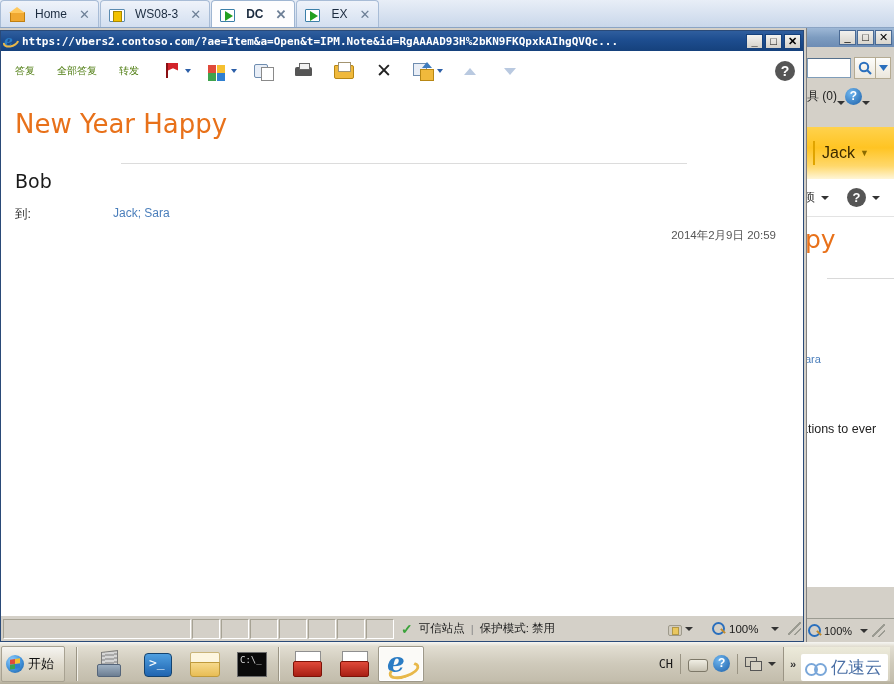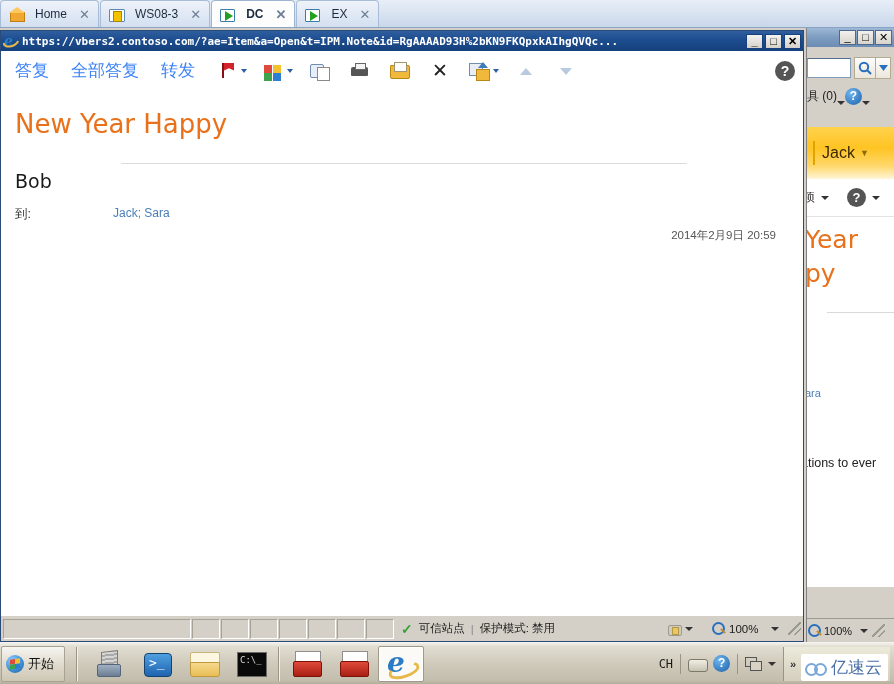--- a/index.html
+++ b/index.html
@@ -180,21 +180,21 @@
     position: absolute; left: 0; top: 20px; right: 0; bottom: 26px;
     background: #fff; overflow: hidden;
   }
   
   .owa-toolbar {
     height: 40px; display: flex; align-items: center;
     padding: 0 8px 0 14px; gap: 0px; background: #fff;
     border-bottom: 1px solid #fff;
   }
   .owa-link {
-    color: #3b82f6; font-size: 17px; margin-right: 22px;
+    color: #4d7c0f; font-size: 10px; margin-right: 22px;
     font-family: "DejaVu Sans", sans-serif; white-space: nowrap; cursor: default;
   }
   .tb-ico { width: 22px; height: 22px; position: relative; margin-right: 2px; flex: 0 0 22px; }
   .tb-caret {
     width: 0; height: 0; margin-right: 16px;
     border-left: 3.5px solid transparent; border-right: 3.5px solid transparent;
     border-top: 4px solid #2c5fa8;
   }
 
   
@@ -563,21 +563,20 @@
       <span class="uname">Jack</span>
       <span class="caret">▼</span>
     </div>
     <div class="bg-subbar">
       <span style="margin-left:-4px">项</span>
       <span class="caret-sm"></span>
       <span class="ico-help" style="width:19px;height:19px;border-radius:50%;background:#555;color:#fff;font-size:13px;font-weight:bold;text-align:center;line-height:19px;margin-left:12px;">?</span>
       <span class="caret-sm"></span>
     </div>
     <div class="bg-body">
-      <div class="bg-subj">Year</div>
       <div class="bg-subj">py</div>
       <div class="bg-rule"></div>
       <div class="bg-to">ara</div>
       <div class="bg-msg">ations to ever</div>
     </div>
     <div class="bg-statusbar">
       <span class="zoom-plus" style="margin-left:1px"></span>
       <span style="margin-left:2px">100%</span>
       <span class="caret-sm" style="margin-left:8px"></span>
       <span class="bg-grip"></span>

